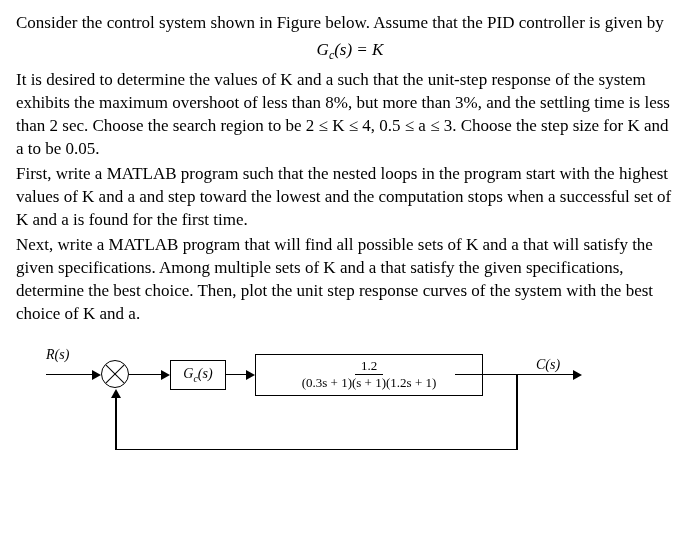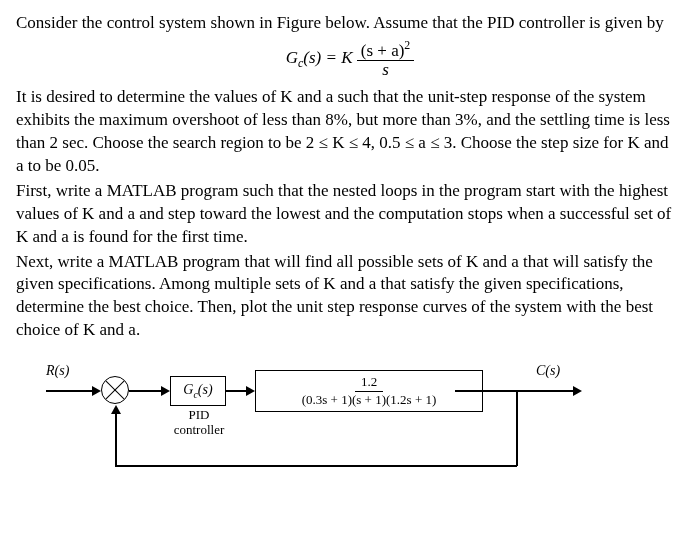--- a/index.html
+++ b/index.html
@@ -119,24 +119,20 @@
     line-height: 1.1;
   }
 </style>
 </head>
 <body>
 
 <p class="para">Consider the control system shown in Figure below. Assume that the PID controller is given by</p>
 
 <div class="eq-center">
   <span style="font-style:italic"><span>G</span><sub>c</sub><span>(s) = K</span></span>
-  <span class="frac">
-    <span class="num"><span>(s + a)</span><sup>2</sup></span>
-    <span class="den" style="font-style:italic">s</span>
-  </span>
 </div>
 
 <p class="para">It is desired to determine the values of K and a such that the unit-step response of the system exhibits the maximum overshoot of less than 8%, but more than 3%, and the settling time is less than 2 sec. Choose the search region to be 2 ≤ K ≤ 4, 0.5 ≤ a ≤ 3. Choose the step size for K and a to be 0.05.</p>
 <p class="para">First, write a MATLAB program such that the nested loops in the program start with the highest values of K and a and step toward the lowest and the computation stops when a successful set of K and a is found for the first time.</p>
 <p class="para">Next, write a MATLAB program that will find all possible sets of K and a that will satisfy the given specifications. Among multiple sets of K and a that satisfy the given specifications, determine the best choice. Then, plot the unit step response curves of the system with the best choice of K and a.</p>
 
 <div class="diagram">
 
   <span class="lbl" style="left:0px; top:6px;font-style:italic;">R(s)</span>
 
@@ -156,25 +152,22 @@
   <div class="arrow-r" style="left:200px; top:30px;"></div>
 
   <div class="box plantbox" style="left:209px; top:14px; width:228px; height:42px;">
     <span class="num">1.2</span>
     <span class="den">(0.3s + 1)(s + 1)(1.2s + 1)</span>
   </div>
 
   <div class="line hline" style="left:409px; top:34px; width:120px;"></div>
   <div class="arrow-r" style="left:527px; top:30px;"></div>
 
-  <span class="lbl" style="left:490px; top:6px;text-align:center;">C(s)</span>
+  <span class="lbl" style="left:490px; top:16px;text-align:center;">C(s)</span>
 
   <div class="line vline" style="left:470px; top:34px; height:76px;"></div>
 
   <div class="line hline" style="left:69px; top:109px; width:402px;"></div>
 
   <div class="line vline" style="left:69px; top:57px; height:53px;"></div>
   <div class="arrow-u" style="left:65px; top:49px;"></div>
 
-  <div class="pidlabel" style="left:122px; top:52px; width:62px;">
-    <span>PID</span><br><span>controller</span>
-  </div>
 </div>
 
 </body></html>

